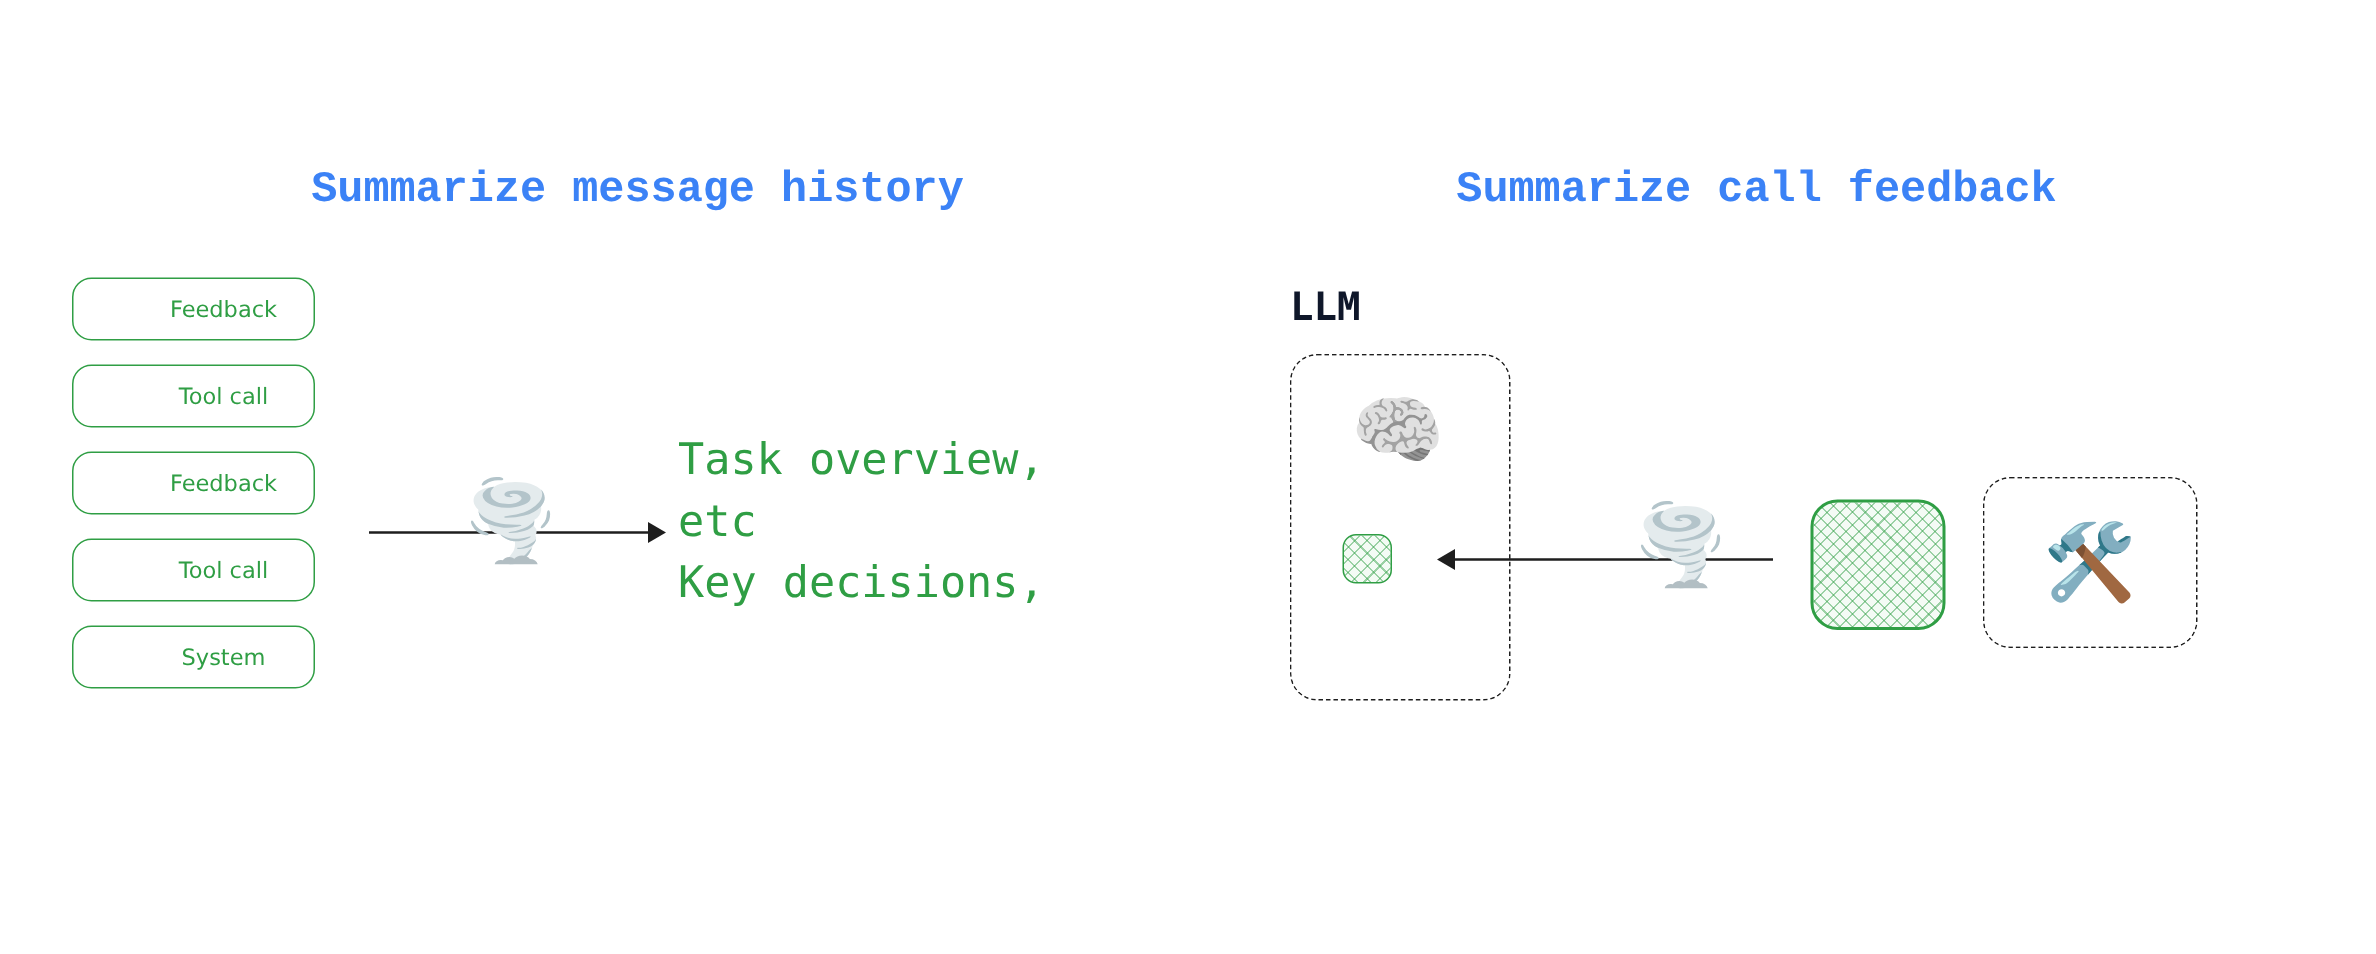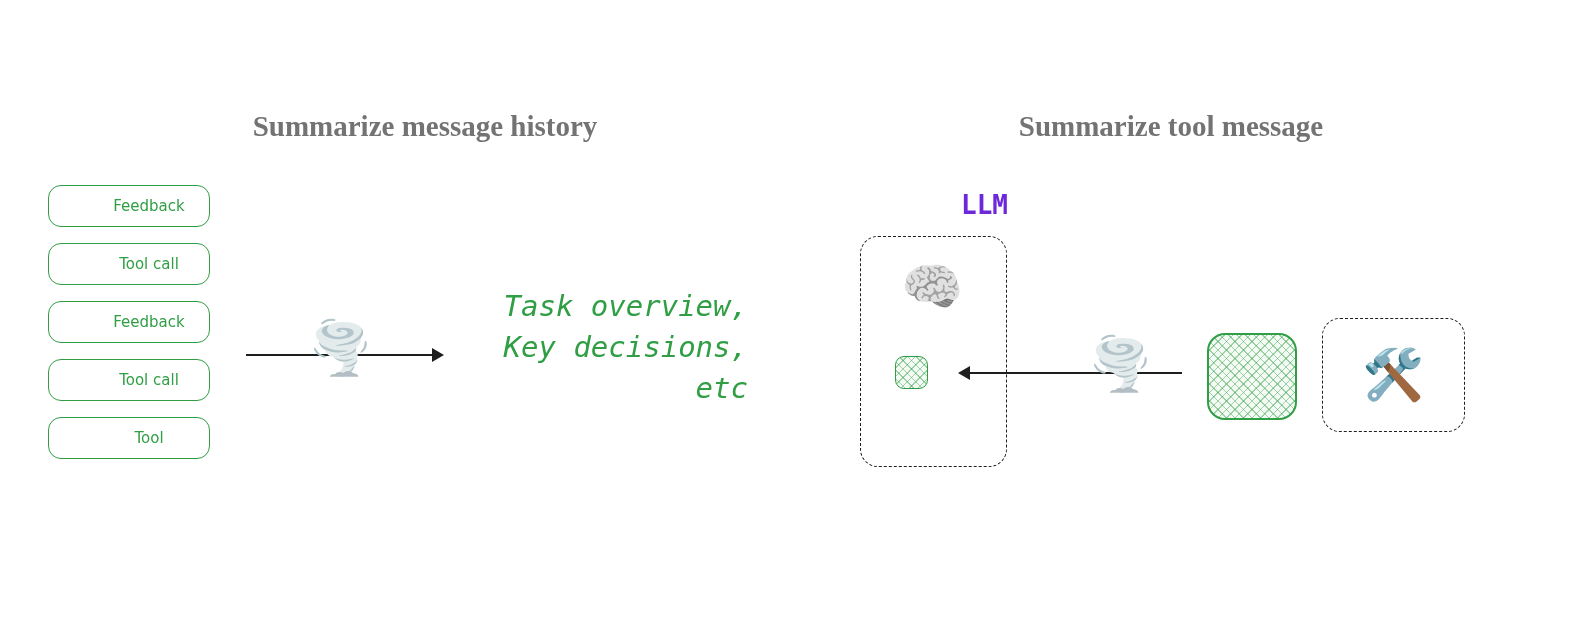--- a/index.html
+++ b/index.html
@@ -6,22 +6,22 @@
   .canvas {
     position: relative;
     width: 1584px;
     height: 636px;
     background: #ffffff;
     overflow: hidden;
     font-family: "DejaVu Sans Mono", monospace;
   }
   .title {
     position: absolute;
-    color: #737373;
-    font-family: Liberation Serif, serif;
+    color: #3b82f6;
+    font-family: Liberation Mono, monospace;
     font-size: 29px;
     font-weight: 700;
     text-align: center;
     white-space: nowrap;
   }
   .msg-stack {
     position: absolute;
     left: 48px;
     top: 185px;
     display: flex;
@@ -53,43 +53,42 @@
     line-height: 1;
     z-index: 3;
     filter: grayscale(0.2);
     font-family: "DejaVu Sans", sans-serif;
   }
   .summary-text {
     position: absolute;
     left: 452px;
     top: 286px;
     width: 296px;
-    text-align: right;
+    text-align: left;
     color: #2f9e44;
     font-family: "DejaVu Sans Mono", "Liberation Mono", monospace;
     font-size: 29px;
     font-weight: 500;
     line-height: 41px;
     white-space: nowrap;
-    font-style: italic;
   }
   .dashed-box {
     position: absolute;
     border: 1.7px dashed #1e1e1e;
     border-radius: 18px;
     box-sizing: border-box;
     background: #ffffff;
   }
   .mini-label {
     position: absolute;
-    color: #6d28d9;
+    color: #0f172a;
     font-family: "DejaVu Sans Mono", "Liberation Mono", monospace;
     font-size: 26px;
     font-weight: 700;
-    text-align: right;
+    text-align: left;
   }
   .crosshatch {
     background-color: #f4fbf5;
     background-image:
       repeating-linear-gradient(45deg, rgba(47,158,68,0.45) 0px, rgba(47,158,68,0.45) 1px, transparent 1px, transparent 6px),
       repeating-linear-gradient(-45deg, rgba(47,158,68,0.45) 0px, rgba(47,158,68,0.45) 1px, transparent 1px, transparent 6px);
   }
   .chip-small {
     position: absolute;
     left: 895px;
@@ -149,38 +148,38 @@
     <div class="msg-box">
       <span class="msg-label">Tool call</span>
     </div>
     <div class="msg-box">
       <span class="msg-label">Feedback</span>
     </div>
     <div class="msg-box">
       <span class="msg-label">Tool call</span>
     </div>
     <div class="msg-box">
-      <span class="msg-label">Tool</span>
+      <span class="msg-label">System</span>
     </div>
   </div>
 
   <svg class="arrow-svg" style="left:246px; top:344px;" width="198" height="22">
     <line x1="0" y1="11" x2="188" y2="11" stroke="#1e1e1e" stroke-width="1.8"></line>
     <polygon points="186,4 198,11 186,18" fill="#1e1e1e"></polygon>
   </svg>
 
   <div class="tornado" style="left:308px; top:322px;">🌪️</div>
 
   <div class="summary-text">
     <div>Task overview,</div>
+    <div>etc</div>
     <div>Key decisions,</div>
-    <div>etc</div>
   </div>
 
-  <div class="title" style="left:901px; top:110px; width:540px;">Summarize tool message</div>
+  <div class="title" style="left:901px; top:110px; width:540px;">Summarize call feedback</div>
 
   <div class="mini-label" style="left:860px; top:190px; width:148px;">LLM</div>
 
   <div class="dashed-box" style="left:860px; top:236px; width:147px; height:231px;"></div>
 
   <div class="brain">🧠</div>
 
   <div class="chip-small crosshatch"></div>
 
   <svg class="arrow-svg" style="left:958px; top:362px;" width="224" height="22">

